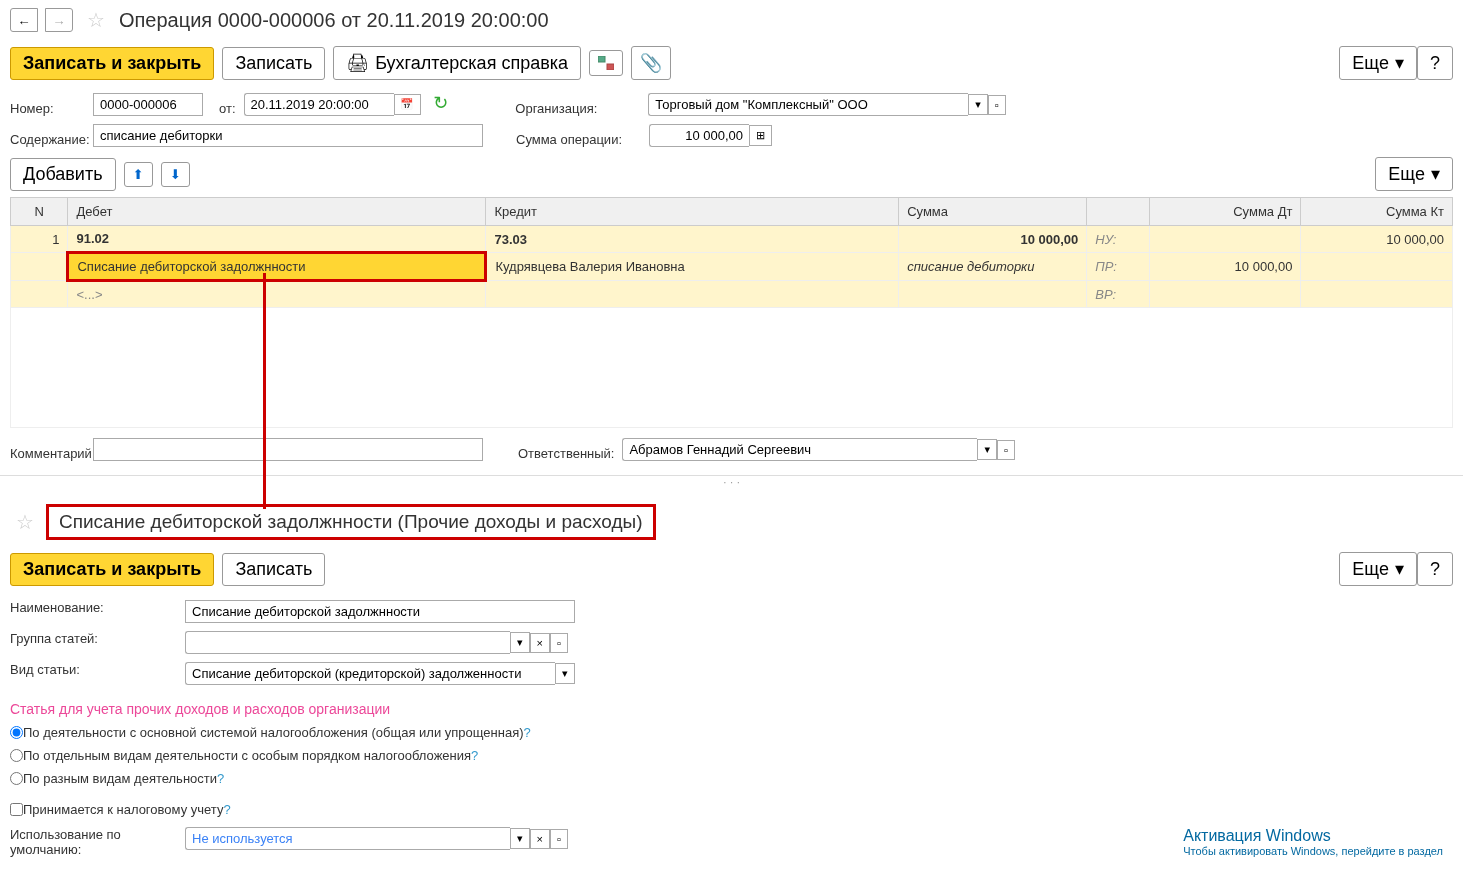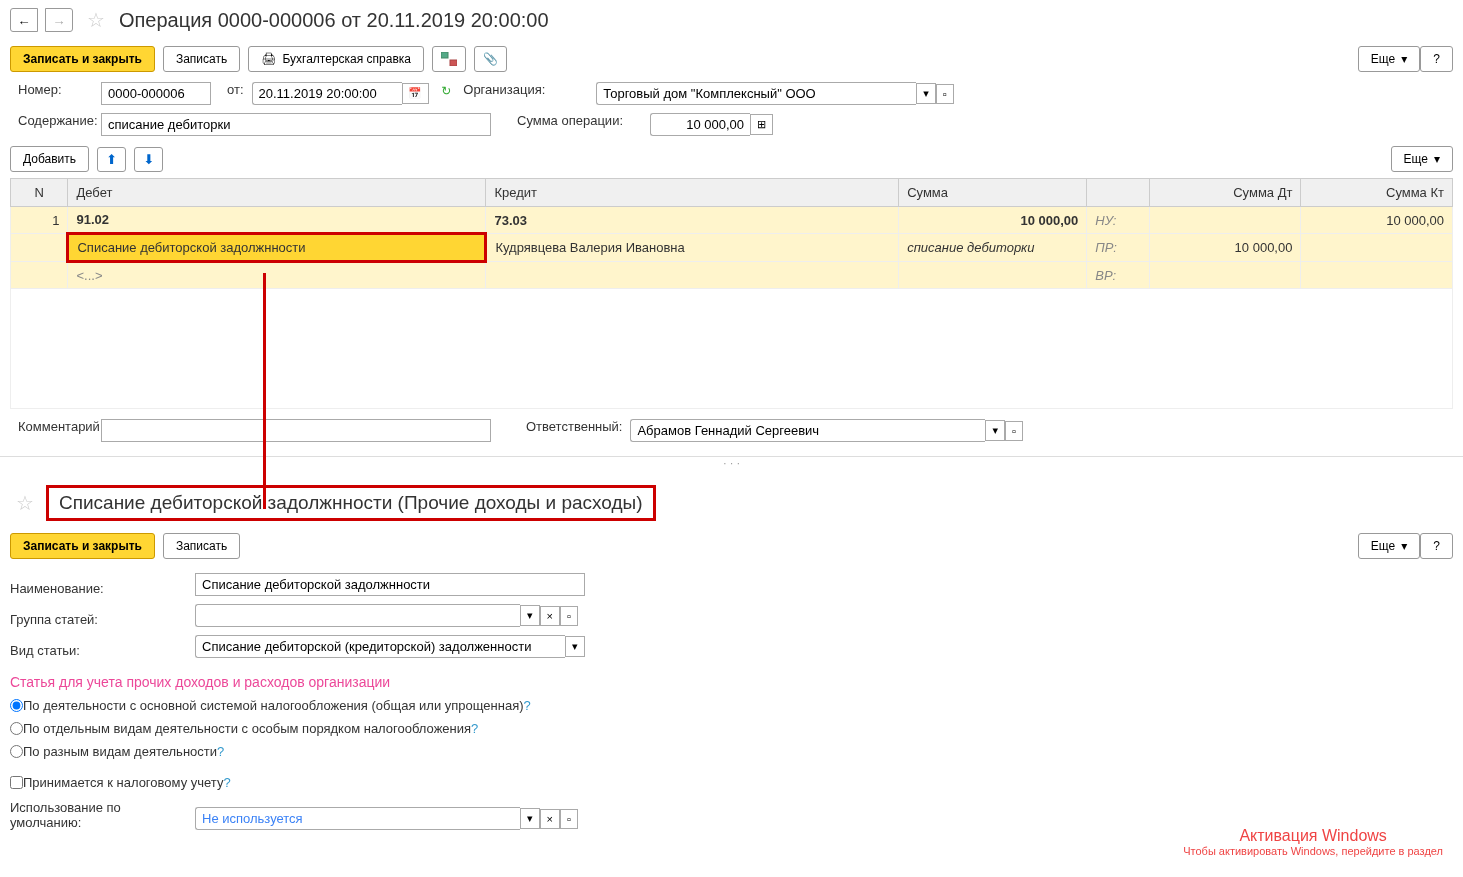--- a/index.html
+++ b/index.html
@@ -4,49 +4,49 @@
 <style>
 * { box-sizing: border-box; margin: 0; padding: 0; }
 body { font-family: Arial, sans-serif; font-size: 13px; color: #333; background: #fff; width: 1463px; }
 .topbar { display: flex; align-items: center; padding: 8px 10px; gap: 8px; }
 .nav-btn { width: 28px; height: 24px; border: 1px solid #999; background: #fff; cursor: pointer; display: flex; align-items: center; justify-content: center; }
 .nav-btn:first-child { border-radius: 3px 0 0 3px; }
 .nav-btn:nth-child(2) { border-radius: 0 3px 3px 0; margin-left: -1px; color: #aaa; }
 .star-icon { color: #ccc; font-size: 20px; margin: 0 6px; }
 .page-title { font-size: 20px; font-weight: normal; color: #333; }
 .toolbar { display: flex; align-items: center; padding: 6px 10px; gap: 8px; }
-.btn { border: 1px solid #999; background: #fff; padding: 5px 12px; cursor: pointer; border-radius: 3px; font-size: 12px; display: inline-flex; align-items: center; gap: 6px; }
+.btn { border: 1px solid #999; background: #fff; padding: 5px 12px; cursor: pointer; border-radius: 3px; font-size: 18px; display: inline-flex; align-items: center; gap: 6px; }
 .btn-yellow { background: #ffd633; border-color: #cc9900; font-weight: bold; }
 .btn-icon-only { padding: 5px 8px; }
 .toolbar-right { margin-left: auto; display: flex; gap: 0; }
-.form-row { display: flex; align-items: flex-start; padding: 4px 18px; gap: 8px; }
+.form-row { display: flex; align-items: flex-end; padding: 4px 10px; gap: 8px; }
 .form-row label { display: inline-block; }
 .input { border: 1px solid #aaa; padding: 3px 6px; font-size: 13px; background: #fff; }
 .input-group { display: flex; align-items: center; }
 .input-group .input { border-right: none; border-radius: 3px 0 0 3px; }
 .input-group .suffix-btn { border: 1px solid #aaa; padding: 3px 6px; background: #fff; cursor: pointer; font-size: 11px; }
 .subtoolbar { display: flex; align-items: center; padding: 6px 10px; gap: 8px; }
 .arrow-btn { border: 1px solid #999; padding: 4px 8px; background: #fff; cursor: pointer; border-radius: 3px; }
 table { border-collapse: collapse; width: calc(100% - 20px); margin: 0 10px; }
 th { background: #f0f0f0; border: 1px solid #ccc; padding: 6px 8px; text-align: left; font-weight: normal; font-size: 13px; }
 td { padding: 5px 8px; border: 1px solid #eee; }
 .row-selected td { background: #fff5cc; }
 .cell-highlight { background: #ffd633 !important; border: 3px solid #cc0000 !important; }
 .italic { font-style: italic; }
 .right { text-align: right; }
 .divider { border-top: 1px solid #ddd; margin: 10px 0; text-align: center; color: #999; font-size: 11px; }
 .section-title-row { display: flex; align-items: center; padding: 6px 10px; gap: 6px; }
 .section-title-box { border: 3px solid #cc0000; padding: 4px 10px; font-size: 19px; }
 .form-grid { padding: 4px 10px; }
-.form-grid-row { display: flex; align-items: flex-end; padding: 4px 0; gap: 10px; }
+.form-grid-row { display: flex; align-items: flex-start; padding: 4px 0; }
 .form-grid-row .lbl { width: 175px; }
 .green-heading { color: #ec4899; font-size: 14px; padding: 8px 10px 4px 10px; }
 .radio-row { display: flex; align-items: center; padding: 4px 10px; }
 .help-q { color: #3399cc; cursor: pointer; }
-.watermark { position: absolute; right: 20px; bottom: 20px; color: #ef4444; font-size: 16px; text-align: center; }
+.watermark { position: absolute; right: 20px; bottom: 20px; color: #0369a1; font-size: 16px; text-align: left; }
 .watermark .sub { font-size: 11px; }
 .tbl-empty { height: 120px; }
 .red-connector { position: absolute; background: #cc0000; }
 .nu-label { color: #888; font-style: italic; }
 .placeholder-text { color: #3b82f6; }
 </style>
 </head>
 <body>
 
 <div class="topbar">
@@ -85,32 +85,32 @@
   <label style="width:75px">Номер:</label>
   <input class="input" style="width: 110px;" value="0000-000006">
   <label style="margin-left:8px">от:</label>
   <div class="input-group">
     <input class="input" style="width: 150px;" value="20.11.2019 20:00:00">
     <button class="suffix-btn"><span>📅</span></button>
   </div>
   <button class="btn btn-icon-only" style="padding:2px 4px; border:none; background:none;">
       <span style="color:#3a3;">↻</span>
     </button>
-  <label style="width:125px">Организация:</label>
+  <label style="margin-left:55px; width:125px">Организация:</label>
   <div class="input-group">
     <input class="input" style="width: 320px;" value="Торговый дом &quot;Комплексный&quot; ООО">
     <button class="suffix-btn">▾</button>
     <button class="suffix-btn">▫</button>
   </div>
 </div>
 
 <div class="form-row">
   <label style="width:75px">Содержание:</label>
   <input class="input" style="width: 390px;" value="списание дебиторки">
-  <label style="margin-left:18px; width:125px">Сумма операции:</label>
+  <label style="margin-left:25px; width:125px">Сумма операции:</label>
   <div class="input-group">
     <input class="input right" style="width: 100px;" datapointer-interactable="true" value="10 000,00">
     <button class="suffix-btn"><span>⊞</span></button>
   </div>
 </div>
 
 <div class="subtoolbar">
   <button class="btn">Добавить</button>
   <button class="arrow-btn"><span style="color:#06c;">⬆</span></button>
   <button class="arrow-btn"><span style="color:#06c;">⬇</span></button>

